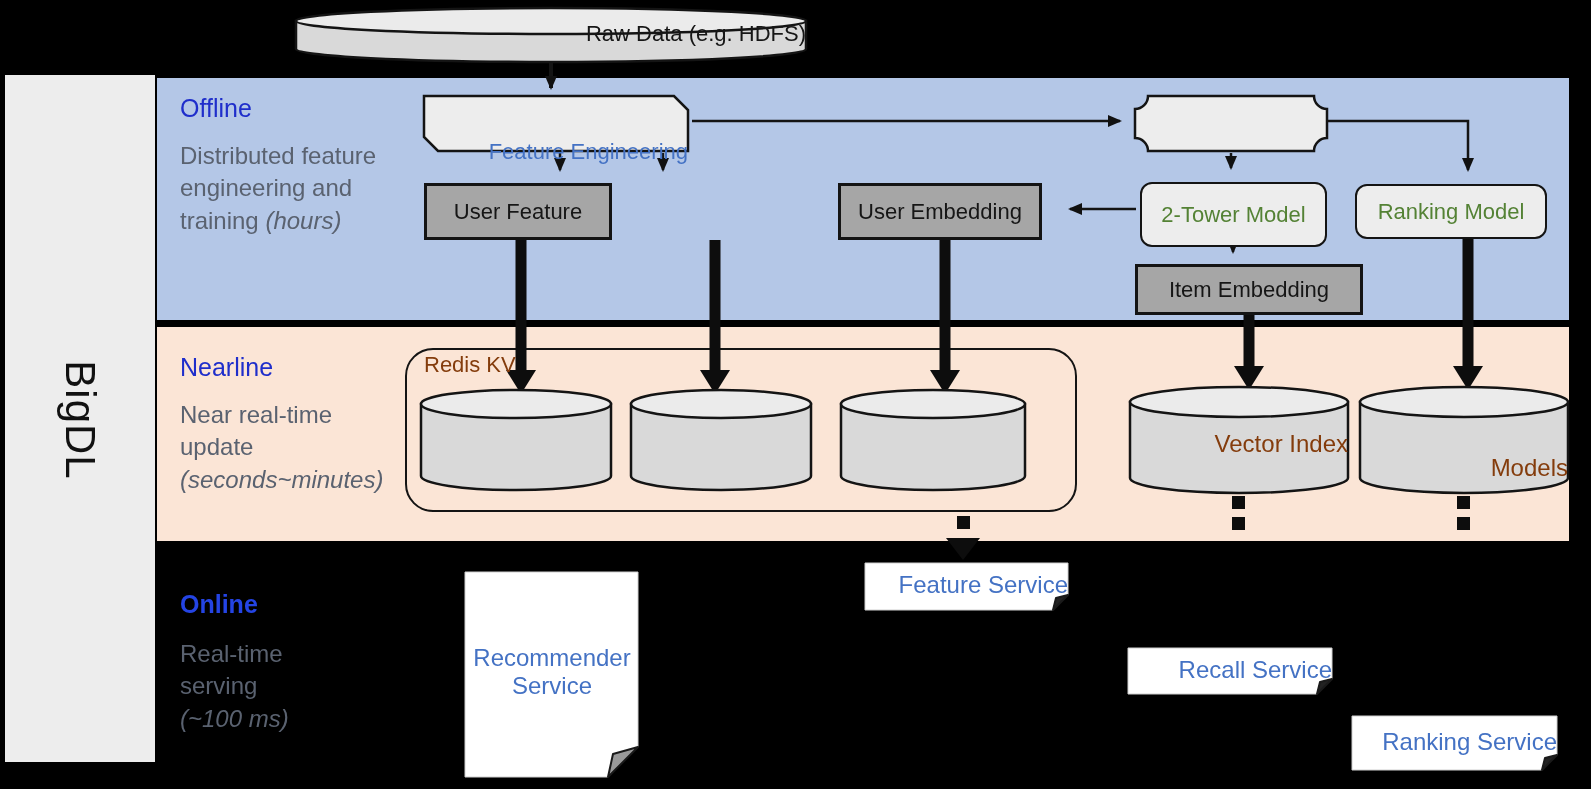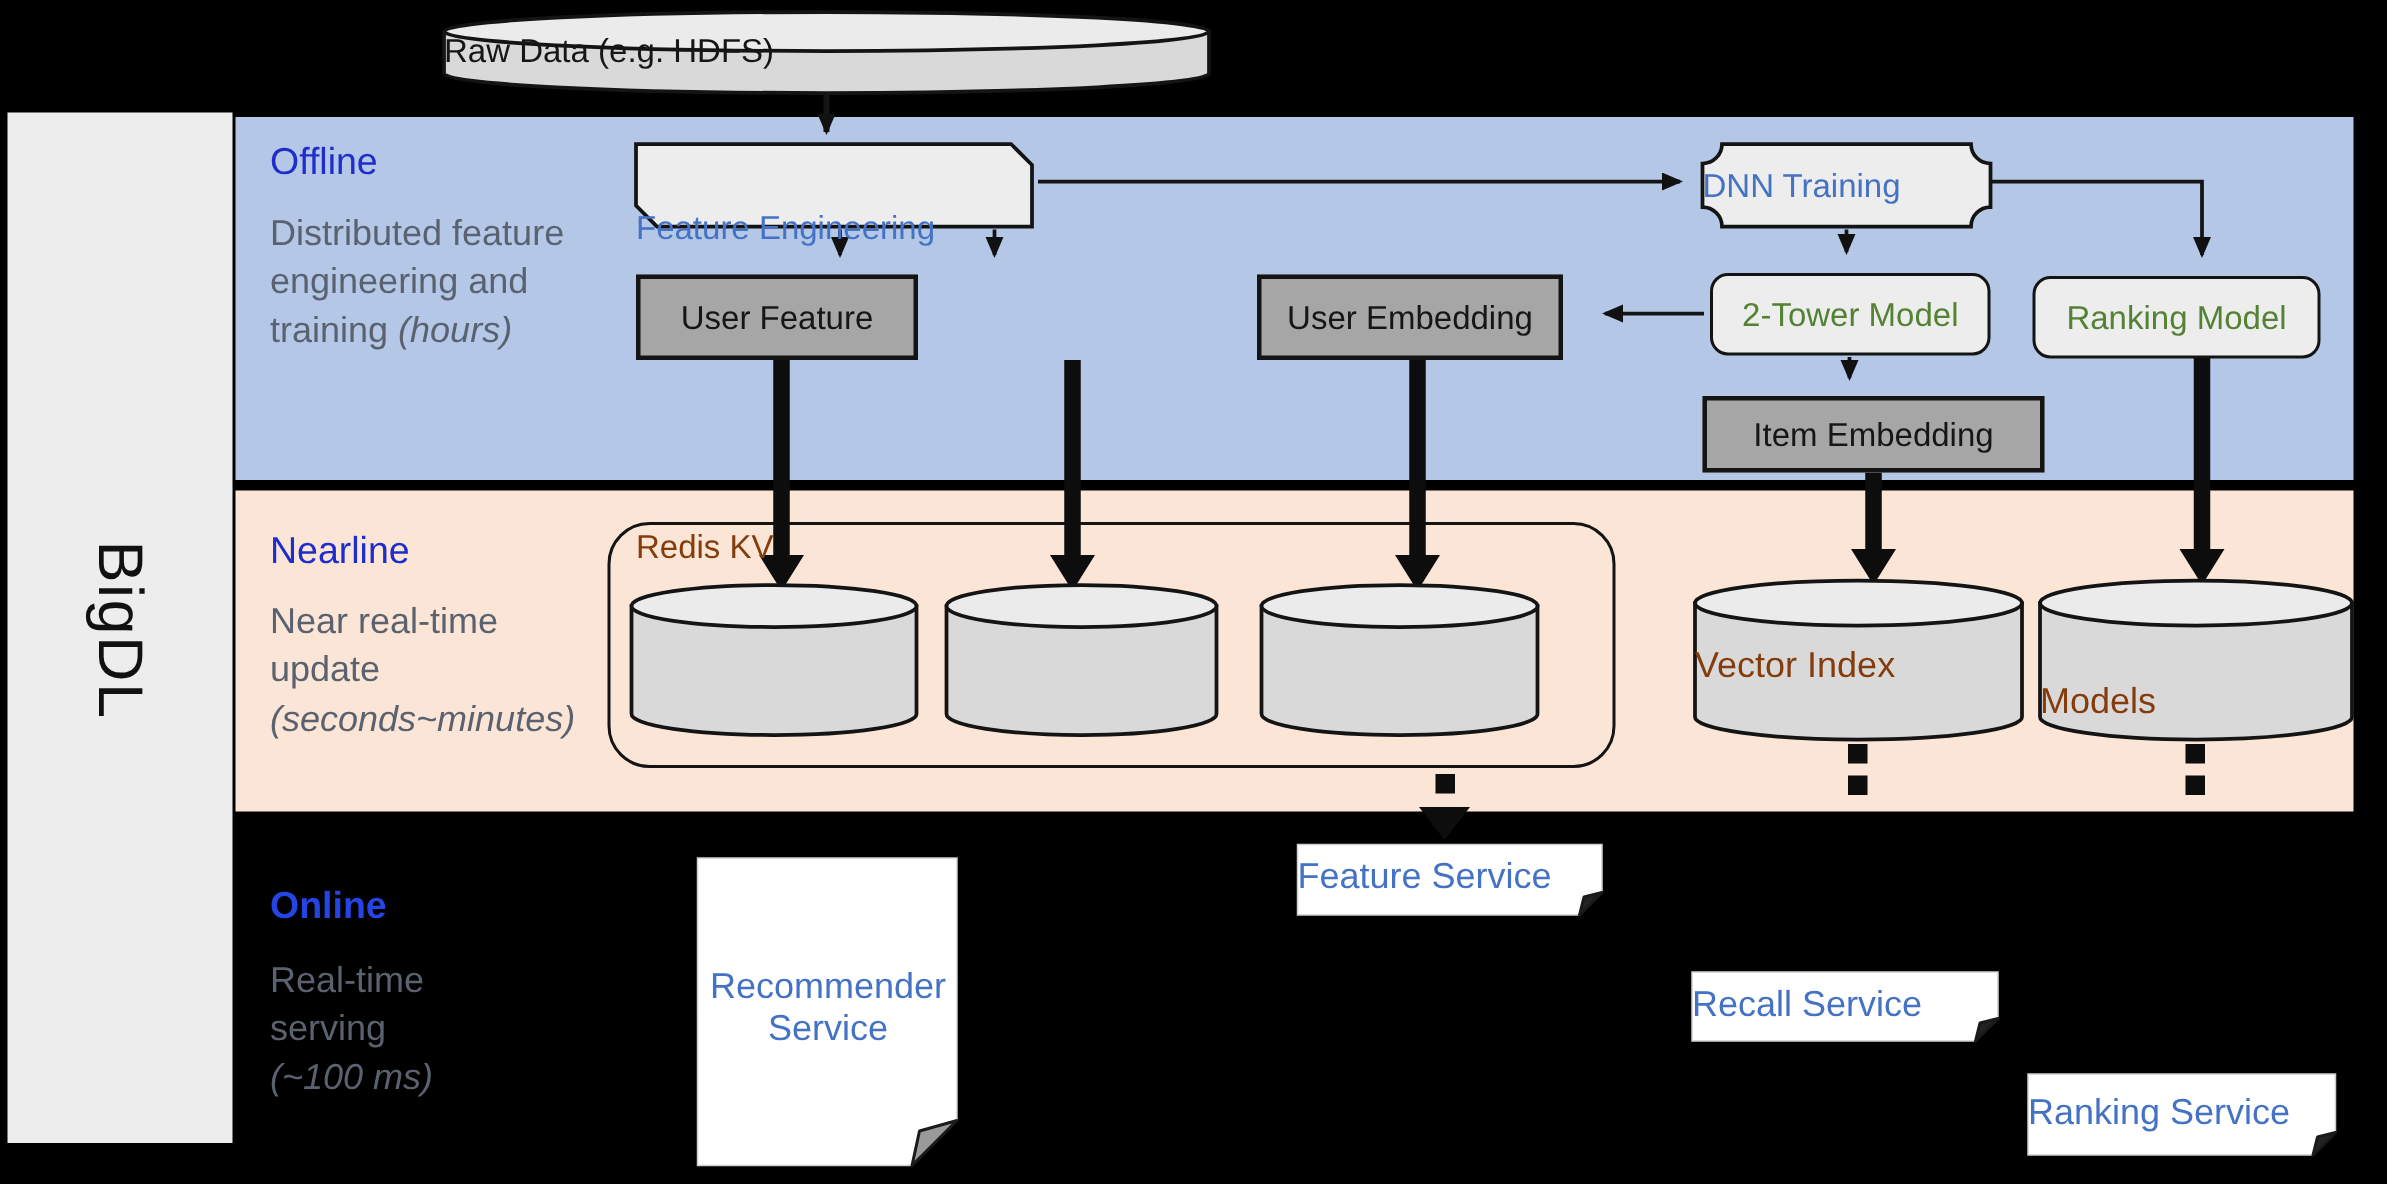--- a/index.html
+++ b/index.html
@@ -28,21 +28,21 @@
   .shape{fill:var(--light-node);stroke:var(--outline);stroke-width:2.5;}
   .doc{fill:#ffffff;stroke:#cfcfcf;stroke-width:1;}
   .doc-flap{fill:#9a9a9a;stroke:#1a1a1a;stroke-width:2;stroke-linejoin:round;}
   .doc-flap.small{fill:#222;}
   .node{position:absolute;box-sizing:border-box;border:2.5px solid var(--outline);
         display:flex;align-items:center;justify-content:center;text-align:center;}
   .gray-node{background:var(--gray-node);border-width:3px;}
   .round-node{background:var(--light-node);border-radius:12px;}
   .redis-box{position:absolute;left:405px;top:348px;width:672px;height:164px;
              border:2.5px solid var(--outline);border-radius:28px;box-sizing:border-box;}
-  .label{position:absolute;display:flex;align-items:center;justify-content:flex-start;
+  .label{position:absolute;display:flex;align-items:center;justify-content:flex-end;
          text-align:center;line-height:1.15;}
   .fs22{font-size:22px;} .fs24{font-size:24px;}
   .t-dark{color:#161616;} .t-blue{color:var(--node-blue-text);}
   .t-green{color:var(--node-green-text);} .t-brown{color:var(--storage-text);}
   .sec-title{position:absolute;font-size:25px;color:var(--section-title);}
   .sec-title.online{color:var(--online-title);font-weight:700;}
   .subtitle{position:absolute;font-size:24px;color:var(--section-subtitle);line-height:1.35;}
   .subtitle .it{font-style:italic;}
   .plain{position:absolute;font-size:22px;}
 </style>
@@ -149,21 +149,21 @@
       <path class="doc-flap small" d="M1557,755 L1542,770 L1545,758 Z"></path>
     </g>
   </svg>
 
   <div class="node gray-node fs22 t-dark" style="left:424px;top:183px;width:188px;height:57px;">
     <span>User Feature</span>
   </div>
   <div class="node gray-node fs22 t-dark" style="left:838px;top:183px;width:204px;height:57px;">
     <span>User Embedding</span>
   </div>
-  <div class="node round-node fs22 t-green" style="left:1140px;top:182px;width:187px;height:55px;text-align:right;">
+  <div class="node round-node fs22 t-green" style="left:1140px;top:182px;width:187px;height:65px;text-align:right;">
     <span>2-Tower Model</span>
   </div>
   <div class="node round-node fs22 t-green" style="left:1355px;top:184px;width:192px;height:55px;">
     <span>Ranking Model</span>
   </div>
   <div class="node gray-node fs22 t-dark" style="left:1135px;top:264px;width:228px;height:51px;">
     <span>Item Embedding</span>
   </div>
 
   <div class="label fs22 t-dark" style="left:296px;top:10px;width:510px;height:48px;">
@@ -172,23 +172,20 @@
 
   <div class="sec-title" style="left:180px;top:94px;">Offline</div>
   <div class="subtitle" style="left:180px;top:140px;width:212px;">
     <span>Distributed feature engineering and training</span>
     <span class="it">(hours)</span>
   </div>
 
   <div class="label t-blue fs22" style="left:424px;top:96px;width:264px;height:55px;margin-top:28px;">
     <span>Feature Engineering</span>
   </div>
-  <div class="label t-blue fs22" style="left:1135px;top:96px;width:192px;height:55px;">
-    <span>DNN Training</span>
-  </div>
 
   <div class="sec-title" style="left:180px;top:353px;">Nearline</div>
   <div class="subtitle" style="left:180px;top:399px;width:232px;">
     <span>Near real-time update</span>
     <span class="it">(seconds~minutes)</span>
   </div>
 
   <div class="plain t-brown" style="left:424px;top:352px;">Redis KV</div>
 
   <div class="label t-brown fs24" style="left:1130px;top:418px;width:218px;height:52px;">

